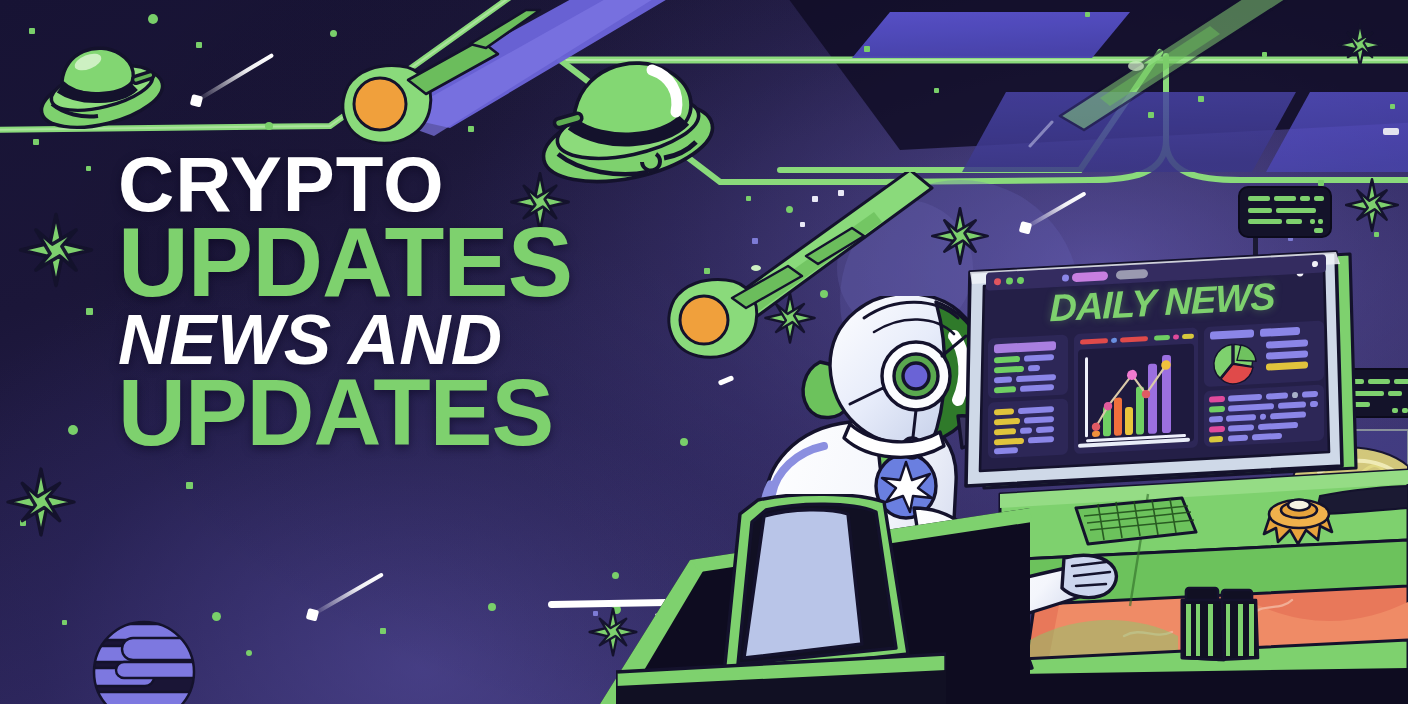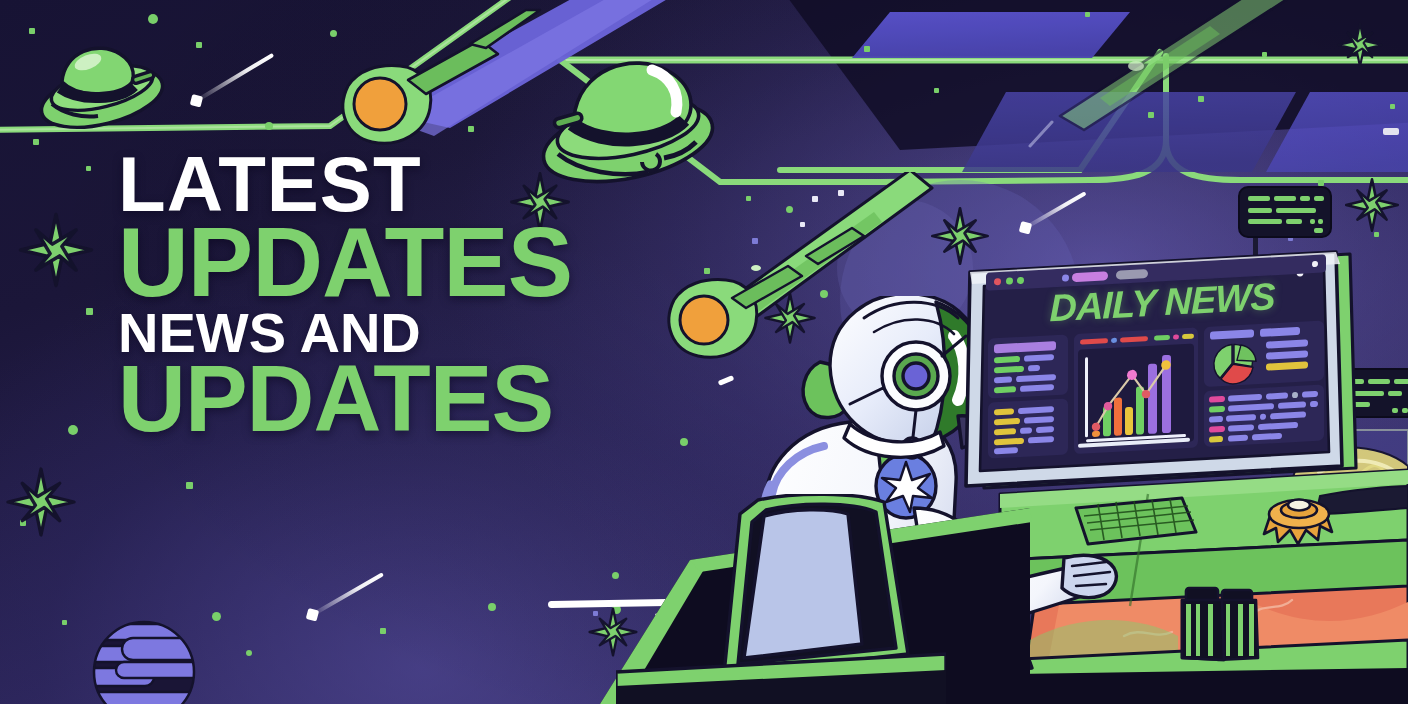--- a/index.html
+++ b/index.html
@@ -23,21 +23,21 @@
     position:absolute; left:118px; top:148px;
     z-index:40;
     line-height:.935;
     letter-spacing:-.5px;
     font-weight:800;
     font-family:"Liberation Sans", sans-serif;
   }
   #headline .ln { display:block; white-space:nowrap; text-shadow:0 3px 10px rgba(10,6,30,.55); }
   #headline .l1 { font-size:78px; color:#ffffff; letter-spacing:1px; }
   #headline .l2 { font-size:98px; color:#7ed16e; margin-top:-4px; letter-spacing:-1px; }
-  #headline .l3 { font-size:56px; color:#ffffff; margin-top:-2px; letter-spacing:0px; }
+  #headline .l3 { font-size:71px; color:#ffffff; margin-top:-2px; letter-spacing:0px;font-style:italic; }
   #headline .l4 { font-size:94px; color:#7ed16e; margin-top:-4px; letter-spacing:-1px; }
 
   
   .dot { position:absolute; background:#79cf6a; border-radius:50%; }
   .dot.sq { border-radius:1px; }
   .dot.blue { background:#7d7bd6; }
   .dot.white { background:#e9e9f6; }
 
   .shoot { position:absolute; transform-origin:left center; }
   .shoot .tail {
@@ -634,19 +634,19 @@
     </g>
   </svg>
 
   <svg class="layer" width="1408" height="704" viewBox="0 0 1408 704" style="z-index:28">
     <path d="M 600 704 L 690 560 L 1030 508 L 1030 704 Z" fill="#0e0c20"></path>
     <path d="M 600 704 L 690 560 L 706 566 L 624 704 Z" fill="#7ed16e"></path>
     <path d="M 690 560 L 1030 508 L 1032 522 L 700 572 Z" fill="#7ed16e"></path>
   </svg>
 
   <div id="headline">
-    <span class="ln l1">LATEST</span>
+    <span class="ln l1">CRYPTO</span>
     <span class="ln l2">UPDATES</span>
     <span class="ln l3">NEWS AND</span>
     <span class="ln l4">UPDATES</span>
   </div>
 
 </div>
 
 </body></html>

